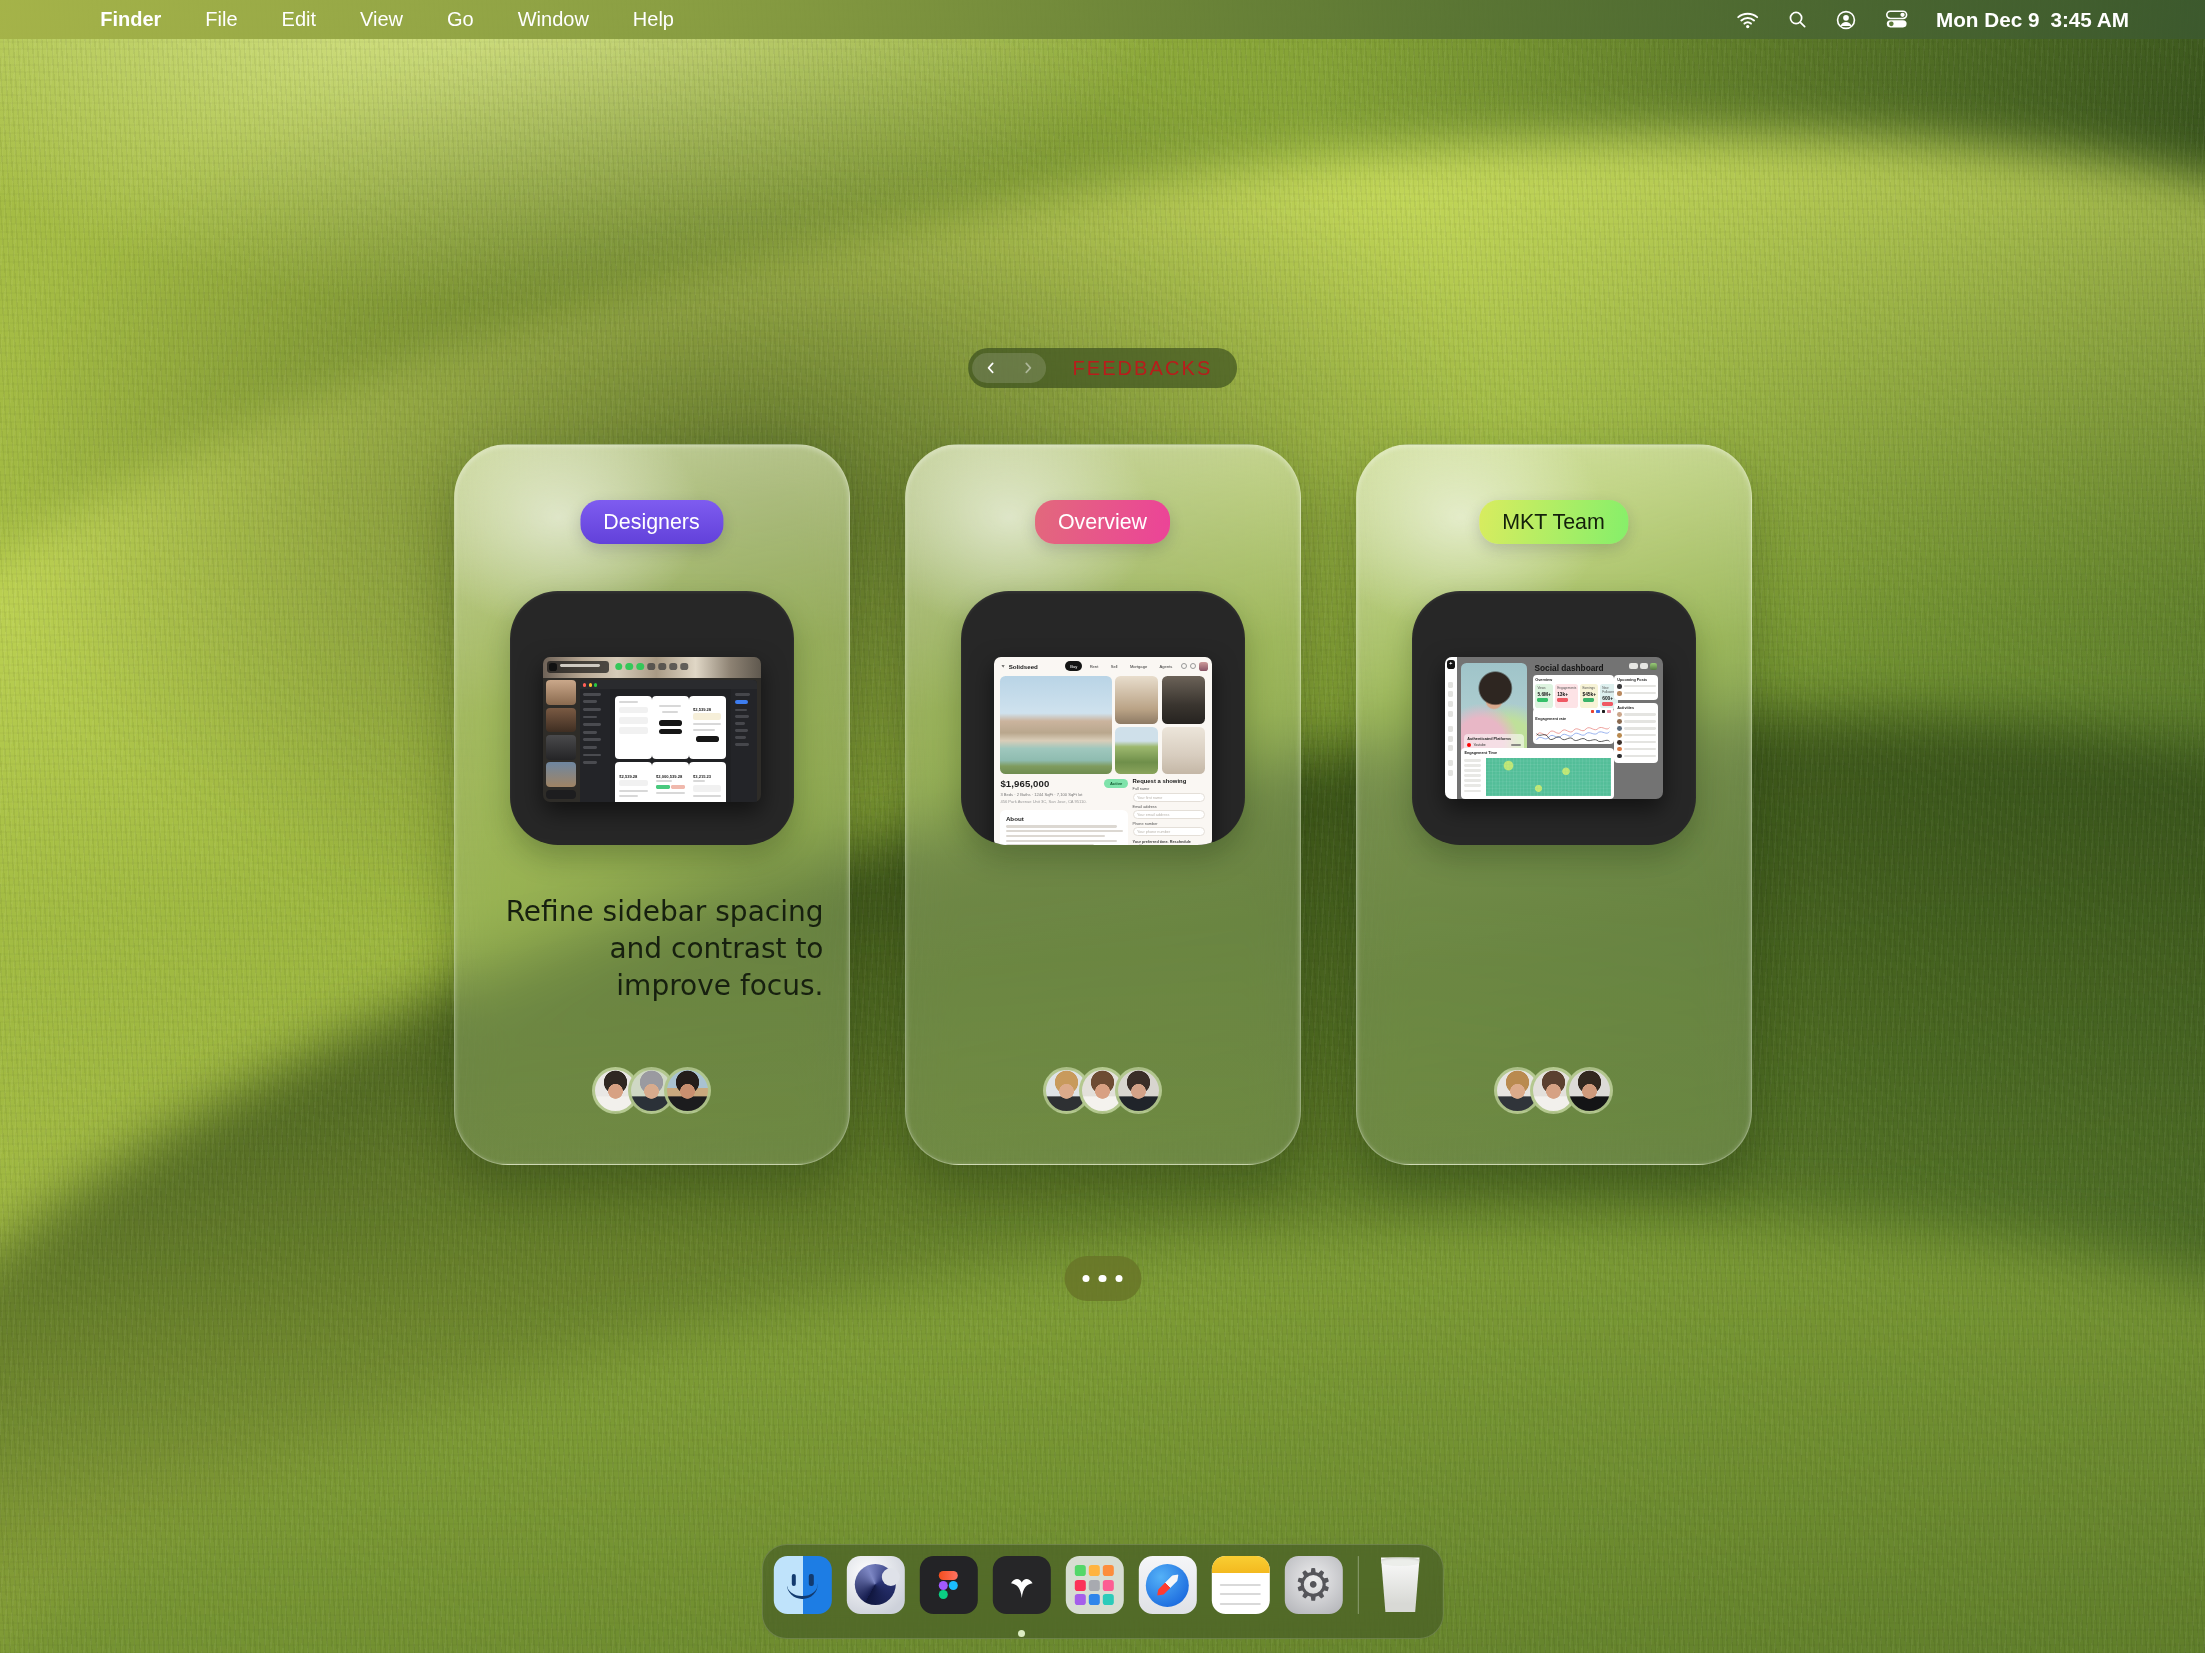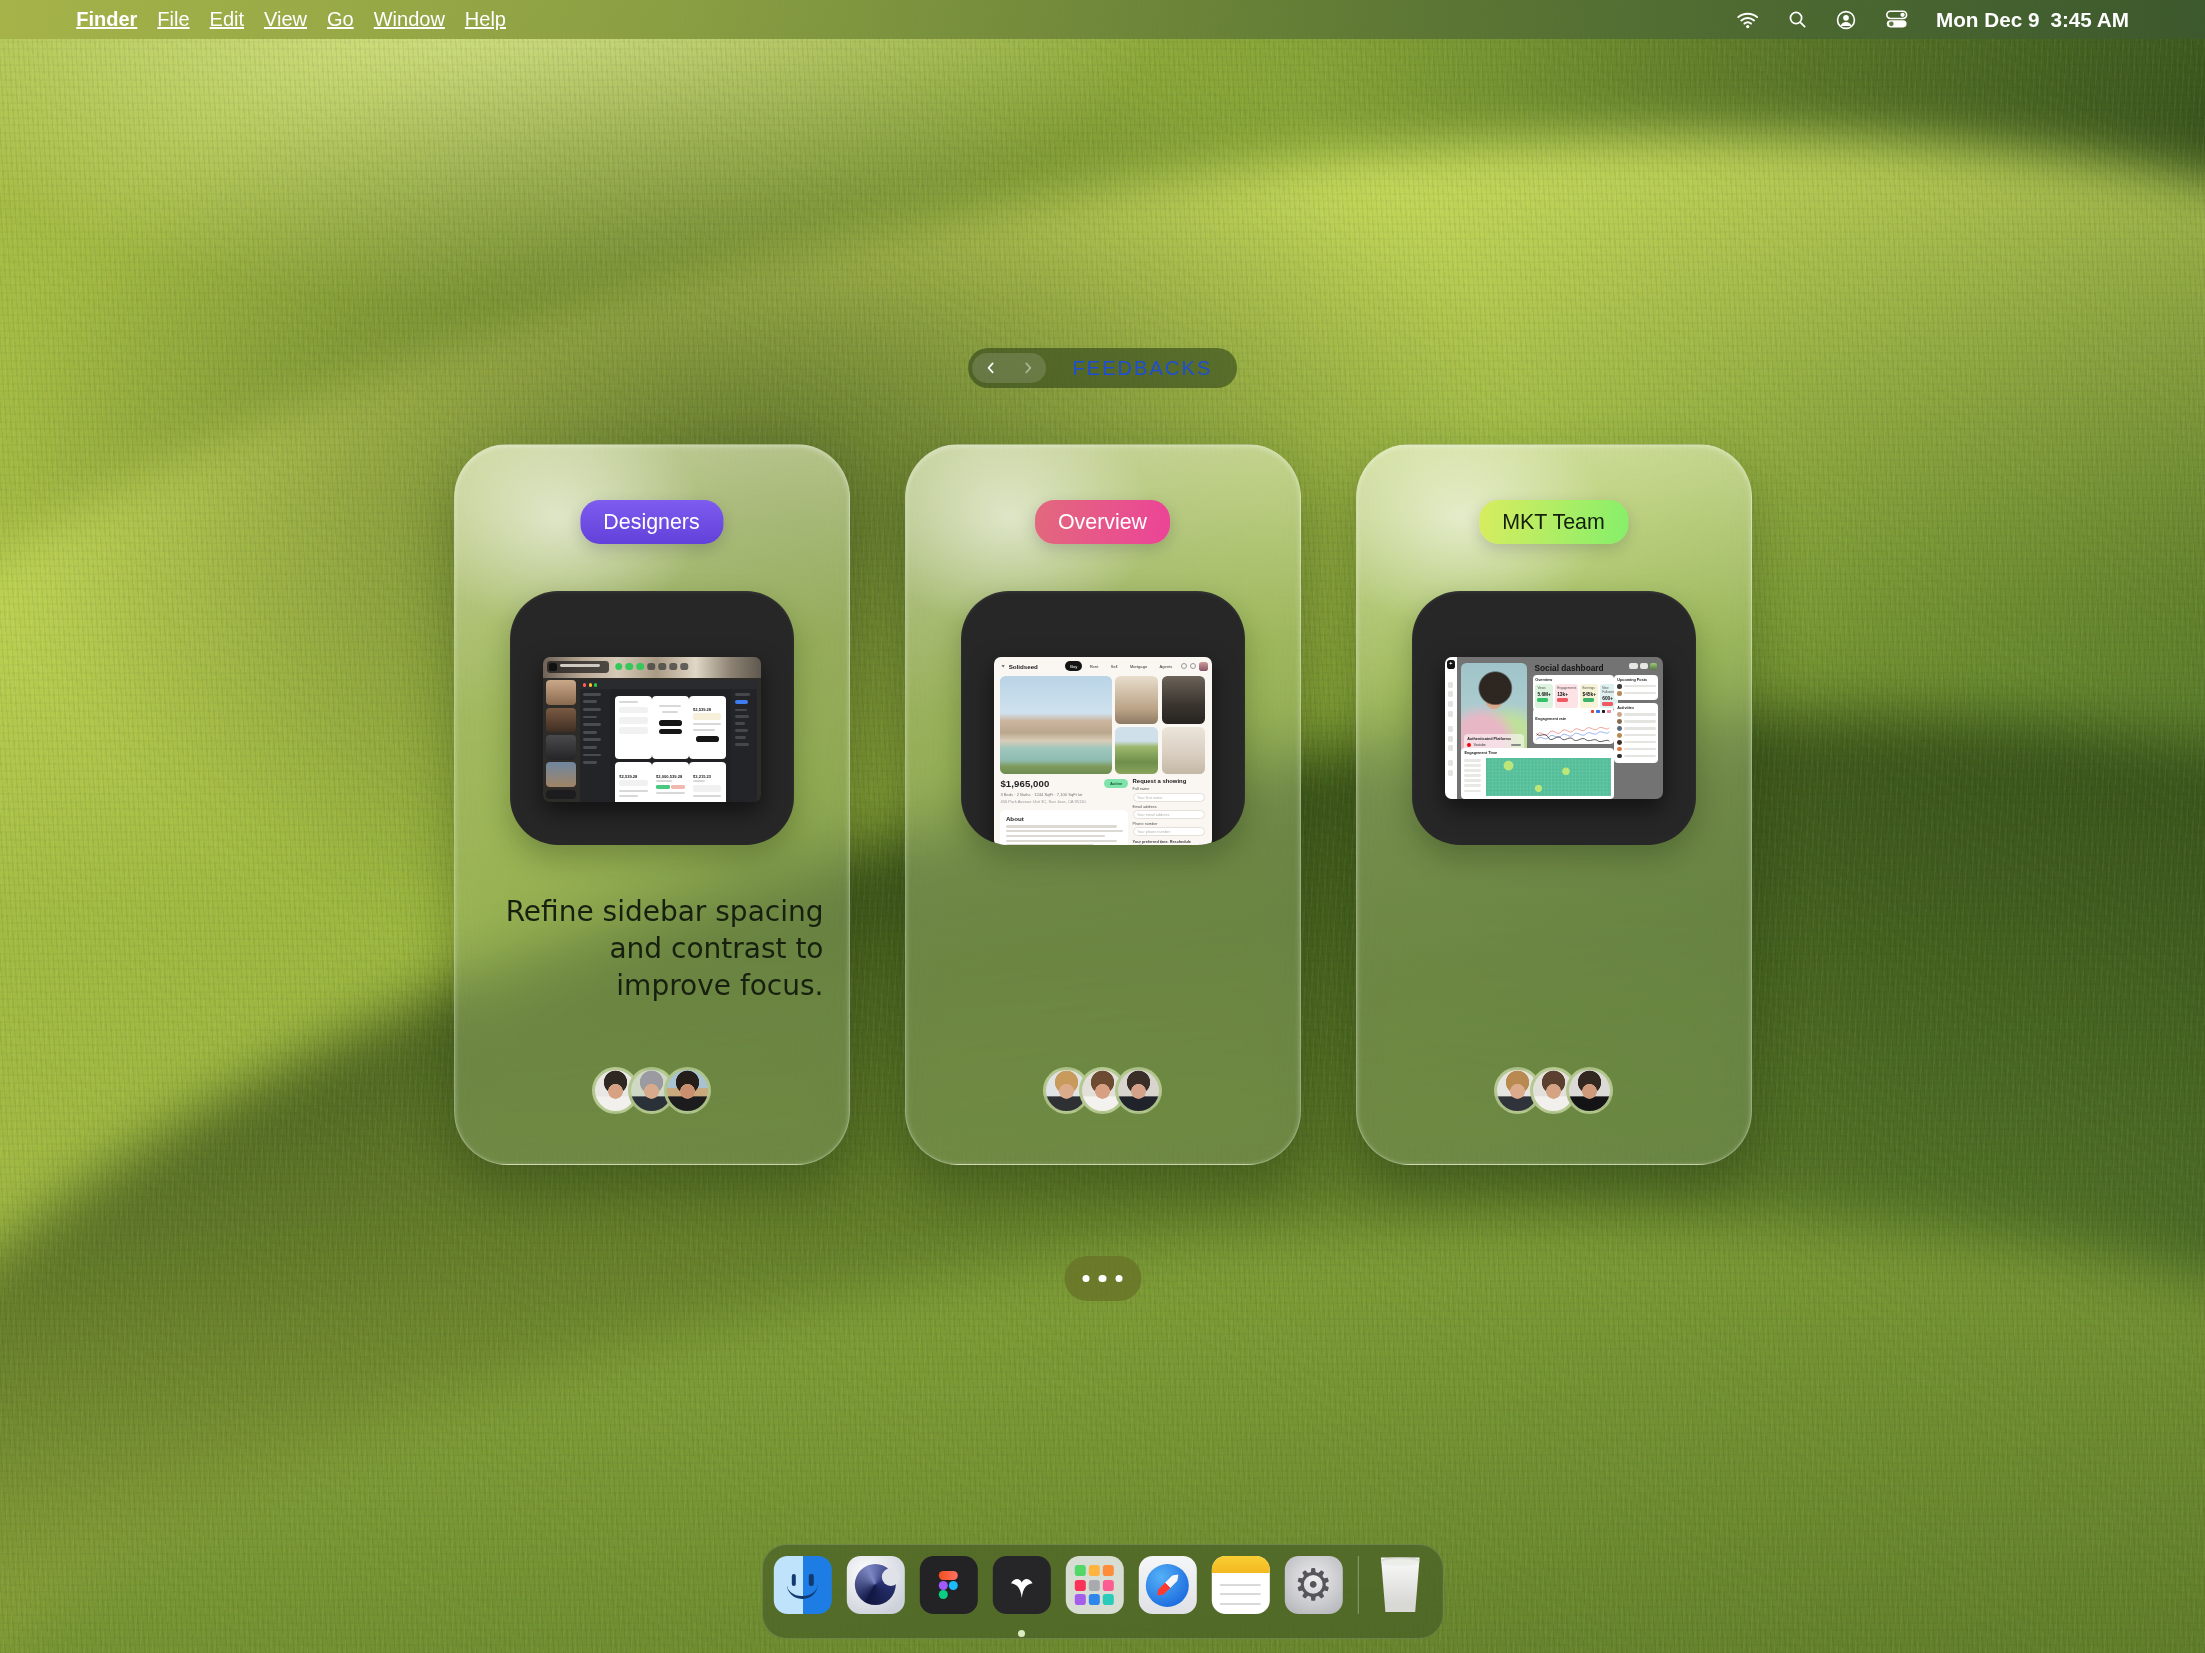--- a/index.html
+++ b/index.html
@@ -31,35 +31,35 @@
       repeating-linear-gradient(86deg, rgba(0,0,0,.05) 0 1.4px, transparent 1.4px 4.8px),
       repeating-linear-gradient(94deg, rgba(255,255,255,.04) 0 1.4px, transparent 1.4px 6.2px),
       repeating-linear-gradient(0deg, rgba(0,0,0,.025) 0 2.1px, transparent 2.1px 7.6px);
   }
 
   
   .menubar { position:absolute; top:0; left:0; right:0; height:39px; z-index:40;
     display:flex; align-items:center; padding:0 76px 0 59px;
     background:linear-gradient(90deg, rgba(164,178,72,.96) 0%, rgba(132,153,62,.93) 32%, rgba(88,115,52,.92) 66%, rgba(60,89,46,.94) 100%);
     color:#fff; font-size:20px; }
-  .mb-left { display:flex; gap:20px;text-decoration:underline; }
+  .mb-left { display:flex; gap:44px; }
   .apple { font-size:23.4px; line-height:39px; margin-right:-2.8px; }
   .mb-item { cursor:default; }
   .mb-item.bold { font-weight:700; }
   .mb-right { margin-left:auto; display:flex; align-items:center; gap:27.6px; }
   .mb-right svg { display:block; }
   .clock { display:flex; gap:11px; font-weight:600; font-size:20.7px; }
 
   
   .hdr-pill { position:absolute; top:348px; left:50%; transform:translateX(-50%); z-index:30;
     height:40px; display:flex; align-items:center; padding:0 25px 0 4.8px; border-radius:20px;
     background:rgba(38,58,22,.55); backdrop-filter:blur(15px); -webkit-backdrop-filter:blur(15px); }
   .hdr-seg { height:30px; width:74px; border-radius:15px; background:rgba(255,255,255,.14);
     display:flex; align-items:center; justify-content:space-around; }
-  .hdr-label { margin-left:26px; color:#1d4ed8; font-size:20px; letter-spacing:2.1px; font-weight:500; }
+  .hdr-label { margin-left:26px; color:#b91c1c; font-size:20px; letter-spacing:2.1px; font-weight:500; }
 
   
   .cards { position:absolute; top:444px; left:0; right:0; display:flex; justify-content:center; gap:55px; z-index:20; }
   .card { position:relative; width:396px; height:721px; border-radius:54px; overflow:hidden;
     background:linear-gradient(168deg, rgba(242,249,214,.66) 0%, rgba(196,215,152,.45) 34%, rgba(146,170,113,.47) 68%, rgba(128,152,100,.52) 100%);
     border:1.4px solid rgba(255,255,255,.30);
     backdrop-filter:blur(23.4px) saturate(115%); -webkit-backdrop-filter:blur(23.4px) saturate(115%);
     box-shadow:0 23.4px 50px rgba(22,42,10,.30), inset 0 1.4px 5.5px rgba(255,255,255,.35); }
   .card::before { content:""; position:absolute; left:-41px; top:-41px; width:289px; height:227px;
     background:radial-gradient(closest-side, rgba(255,255,255,.55), rgba(255,255,255,0)); pointer-events:none; }

